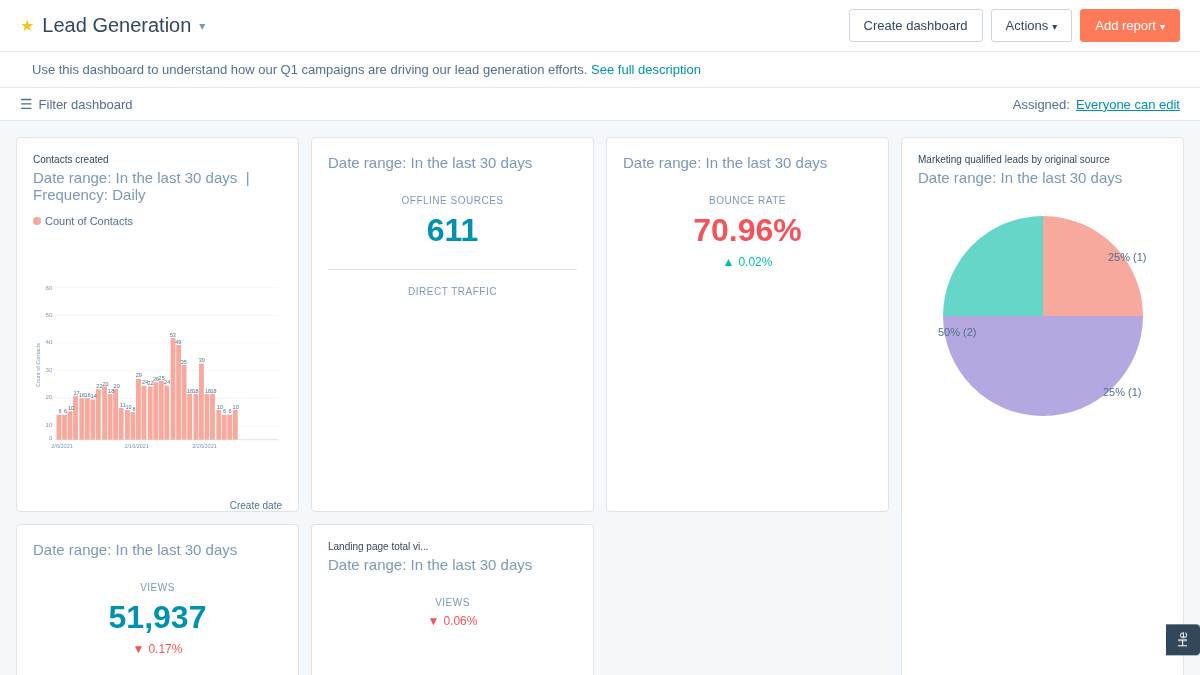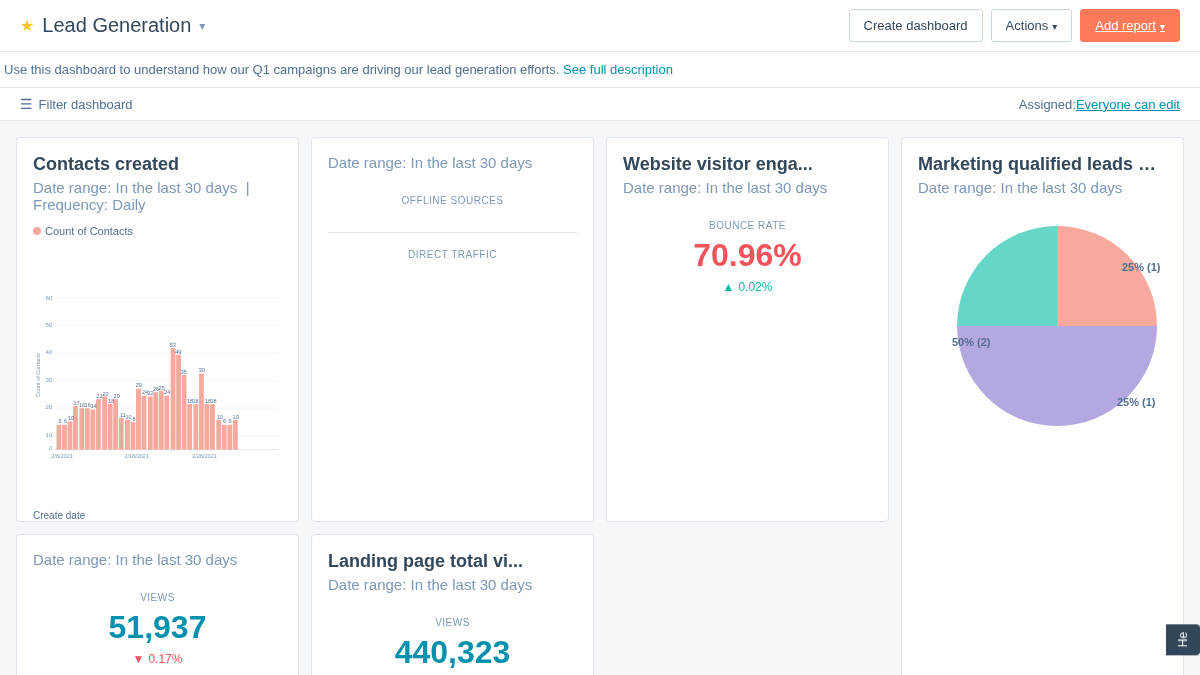--- a/index.html
+++ b/index.html
@@ -8,40 +8,40 @@
     
     .header { background: #fff; border-bottom: 1px solid #e5e8eb; padding: 0 20px; height: 52px; display: flex; align-items: center; justify-content: space-between; }
     .header-left { display: flex; align-items: center; gap: 8px; }
     .star-icon { color: #f5c518; font-size: 16px; }
     .page-title { font-size: 20px; font-weight: 400; color: #33475b; }
     .chevron-icon { color: #7c98b6; font-size: 12px; cursor: pointer; }
     .header-right { display: flex; align-items: center; gap: 8px; }
     .btn { border-radius: 3px; padding: 8px 14px; font-size: 13px; font-weight: 500; cursor: pointer; text-align: center; }
     .btn-outline { background: #fff; border: 1px solid #cbd6e2; color: #33475b; }
     .btn-actions { background: #fff; border: 1px solid #cbd6e2; color: #33475b; }
-    .btn-primary { background: #ff7a59; border: 1px solid #ff7a59; color: #fff; text-decoration: underline; }
+    .btn-primary { background: #ff7a59; border: 1px solid #ff7a59; color: #fff; }
     .dropdown-arrow { font-size: 10px; margin-left: 4px; }
 
     
-    .desc-bar { background: #fff; border-bottom: 1px solid #e5e8eb; padding: 10px 4px; font-size: 13px; color: #516f90; }
+    .desc-bar { background: #fff; border-bottom: 1px solid #e5e8eb; padding: 10px 32px; font-size: 13px; color: #516f90; }
     .desc-bar a { color: #0091ae; text-decoration: none; }
 
     
     .filter-bar { background: #fff; border-bottom: 1px solid #e5e8eb; padding: 8px 20px; display: flex; align-items: center; justify-content: space-between; }
     .filter-btn { display: flex; align-items: center; gap: 6px; color: #516f90; cursor: pointer; font-size: 13px; }
     .filter-icon { font-size: 14px; }
-    .assigned-section { display: flex; align-items: center; gap: 0; color: #516f90; font-size: 13px; }
+    .assigned-section { display: flex; align-items: center; gap: 6px; color: #516f90; font-size: 13px; }
     .assigned-link { color: #0091ae; cursor: pointer; font-size: 13px; }
 
     
     .dashboard { padding: 16px; display: grid; grid-template-columns: 1fr 1fr 1fr 1fr; grid-template-rows: auto auto; gap: 12px; }
 
     
     .card { background: #fff; border: 1px solid #dfe3eb; border-radius: 4px; padding: 16px; overflow: hidden; }
-    .card-title { font-size: 18px; font-weight: 700; color: #33475b; margin-bottom: 4px; white-space: nowrap; overflow: hidden; text-overflow: ellipsis; }
+    .card-title { font-size: 10px; font-weight: 400; color: #33475b; margin-bottom: 4px; white-space: nowrap; overflow: hidden; text-overflow: ellipsis; }
     .card-date { font-size: 15px; color: #7c98b6; margin-bottom: 12px; }
     .card-date span { color: #7c98b6; }
 
     
     .card-contacts { grid-column: span 1; }
     .card-pie { grid-column: span 1; grid-row: span 2; }
 
     
     .legend { display: flex; align-items: center; gap: 12px; margin-bottom: 8px; flex-wrap: wrap; }
     .legend-item { display: flex; align-items: center; gap: 4px; font-size: 11px; color: #516f90; }
@@ -54,21 +54,21 @@
     .stat-change.up { color: #00bda5; }
     .stat-change.down { color: #f2545b; }
     .stat-section-label { font-size: 10px; color: #7c98b6; text-transform: uppercase; letter-spacing: 0.5px; text-align: center; margin-top: 16px; }
     .stat-card-inner { padding: 12px 0; }
 
     
     .bar-chart { width: 100%; height: 260px; position: relative; }
     .chart-svg { width: 100%; height: 100%; }
 
     
-    .pie-container { display: flex; justify-content: flex-end; align-items: center; padding: 8px 0; font-weight: bold; }
+    .pie-container { display: flex; justify-content: center; align-items: center; padding: 8px 0; }
 
     .divider { border: none; border-top: 1px solid #e5e8eb; margin: 8px 0; }
 
     
     .help-btn { position: fixed; bottom: 20px; right: 0; background: #33475b; color: #fff; border-radius: 4px 0 0 4px; padding: 8px 10px; font-size: 12px; cursor: pointer; writing-mode: vertical-rl; text-orientation: mixed; transform: rotate(180deg); }
   </style>
 </head>
 <body>
 
 <div class="header">
@@ -202,35 +202,35 @@
         <text x="47" y="190" font-size="8" fill="#516f90" text-anchor="middle">6</text>
         <text x="270" y="183" font-size="8" fill="#516f90" text-anchor="middle">10</text>
         <text x="277" y="190" font-size="8" fill="#516f90" text-anchor="middle">6</text>
         <text x="285" y="190" font-size="8" fill="#516f90" text-anchor="middle">6</text>
         <text x="293" y="183" font-size="8" fill="#516f90" text-anchor="middle">10</text>
         <text x="227" y="160" font-size="8" fill="#516f90" text-anchor="middle">18</text>
         <text x="235" y="160" font-size="8" fill="#516f90" text-anchor="middle">18</text>
         <text x="253" y="160" font-size="8" fill="#516f90" text-anchor="middle">18</text>
         <text x="261" y="160" font-size="8" fill="#516f90" text-anchor="middle">18</text>
       </svg>
-      <div style="text-align:left; font-size:10px; color:#516f90; margin-top:2px;">Create date</div>
+      <div style="text-align:right; font-size:10px; color:#516f90; margin-top:2px;">Create date</div>
     </div>
   </div>
 
   <div class="card">
     <div class="card-date">Date range: In the last 30 days</div>
     <div class="stat-card-inner">
       <div class="stat-label">OFFLINE SOURCES</div>
+      <div class="stat-value">611</div>
     </div>
     <hr class="divider">
     <div class="stat-section-label">DIRECT TRAFFIC</div>
   </div>
 
   <div class="card">
-    <div class="card-title">Website visitor enga...</div>
     <div class="card-date">Date range: In the last 30 days</div>
     <div class="stat-card-inner">
       <div class="stat-label">BOUNCE RATE</div>
       <div class="stat-value" style="color:#f2545b;">70.96%</div>
       <div class="stat-change up">
         <span style="color:#00bda5;">▲</span>
         <span>0.02%</span>
       </div>
     </div>
   </div>
@@ -265,21 +265,20 @@
         <span>0.17%</span>
       </div>
     </div>
   </div>
 
   <div class="card">
     <div class="card-title">Landing page total vi...</div>
     <div class="card-date">Date range: In the last 30 days</div>
     <div class="stat-card-inner">
       <div class="stat-label">VIEWS</div>
-      <div class="stat-value">440,323</div>
       <div class="stat-change down">
         <span style="color:#f2545b;">▼</span>
         <span>0.06%</span>
       </div>
     </div>
   </div>
 
 </div>
 
 <div class="help-btn">He</div>

